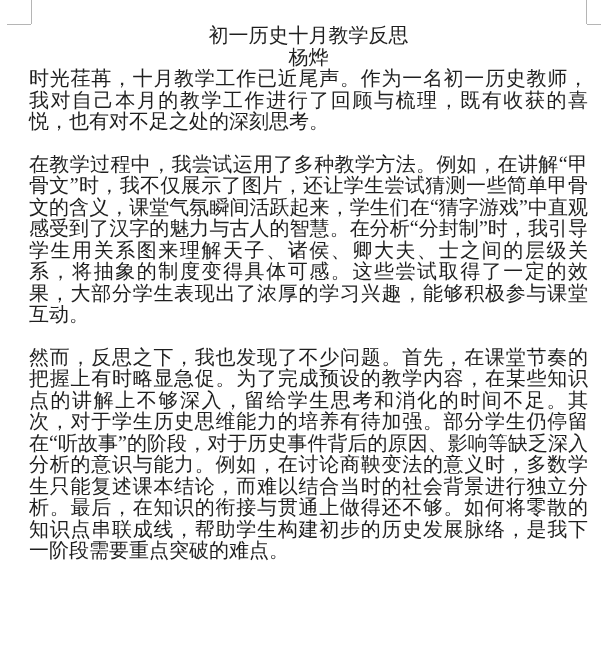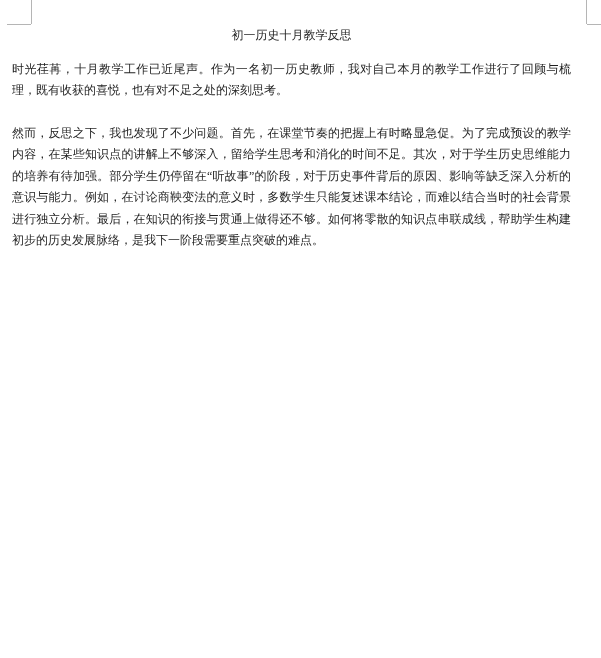--- a/index.html
+++ b/index.html
@@ -26,52 +26,54 @@
   .crop {
     position: absolute;
     background: var(--mark-color);
   }
   .crop.tl-v { left: 31px;  top: 0;    width: 1px;  height: 24px; }
   .crop.tl-h { left: 7px;   top: 24px; width: 24px; height: 1px;  }
   .crop.tr-v { left: 586px; top: 0;    width: 1px;  height: 24px; }
   .crop.tr-h { left: 587px; top: 24px; width: 14px; height: 1px;  }
   .content {
     position: absolute;
-    left: 12px;
+    left: 29px;
     top: 25px;
     width: 559px;
     color: var(--text-color);
-    font-size: 12px;
+    font-size: 20px;
     line-height: 21.5px;
     letter-spacing: 0;
   }
   .doc-title, .doc-author {
     text-align: center;
     white-space: nowrap;
   }
   .content p {
     margin: 21px 0 0 0;
     text-align: justify;
     text-justify: inter-ideograph;
     overflow-wrap: break-word;
   }
   .content p.first-para {
-    margin-top: 12px;
+    margin-top: 0;
   }
 </style>
 </head>
 <body>
 
 <div class="page">
 
   <div class="crop tl-v"></div>
   <div class="crop tl-h"></div>
   <div class="crop tr-v"></div>
   <div class="crop tr-h"></div>
 
   <div class="content">
     <div class="doc-title">初一历史十月教学反思</div>
+    <div class="doc-author">杨烨</div>
 
     <p class="first-para">时光荏苒，十月教学工作已近尾声。作为一名初一历史教师，我对自己本月的教学工作进行了回顾与梳理，既有收获的喜悦，也有对不足之处的深刻思考。</p>
+    <p>在教学过程中，我尝试运用了多种教学方法。例如，在讲解“甲骨文”时，我不仅展示了图片，还让学生尝试猜测一些简单甲骨文的含义，课堂气氛瞬间活跃起来，学生们在“猜字游戏”中直观感受到了汉字的魅力与古人的智慧。在分析“分封制”时，我引导学生用关系图来理解天子、诸侯、卿大夫、士之间的层级关系，将抽象的制度变得具体可感。这些尝试取得了一定的效果，大部分学生表现出了浓厚的学习兴趣，能够积极参与课堂互动。</p>
     <p>然而，反思之下，我也发现了不少问题。首先，在课堂节奏的把握上有时略显急促。为了完成预设的教学内容，在某些知识点的讲解上不够深入，留给学生思考和消化的时间不足。其次，对于学生历史思维能力的培养有待加强。部分学生仍停留在“听故事”的阶段，对于历史事件背后的原因、影响等缺乏深入分析的意识与能力。例如，在讨论商鞅变法的意义时，多数学生只能复述课本结论，而难以结合当时的社会背景进行独立分析。最后，在知识的衔接与贯通上做得还不够。如何将零散的知识点串联成线，帮助学生构建初步的历史发展脉络，是我下一阶段需要重点突破的难点。</p>
   </div>
 
 </div>
 
 </body></html>

